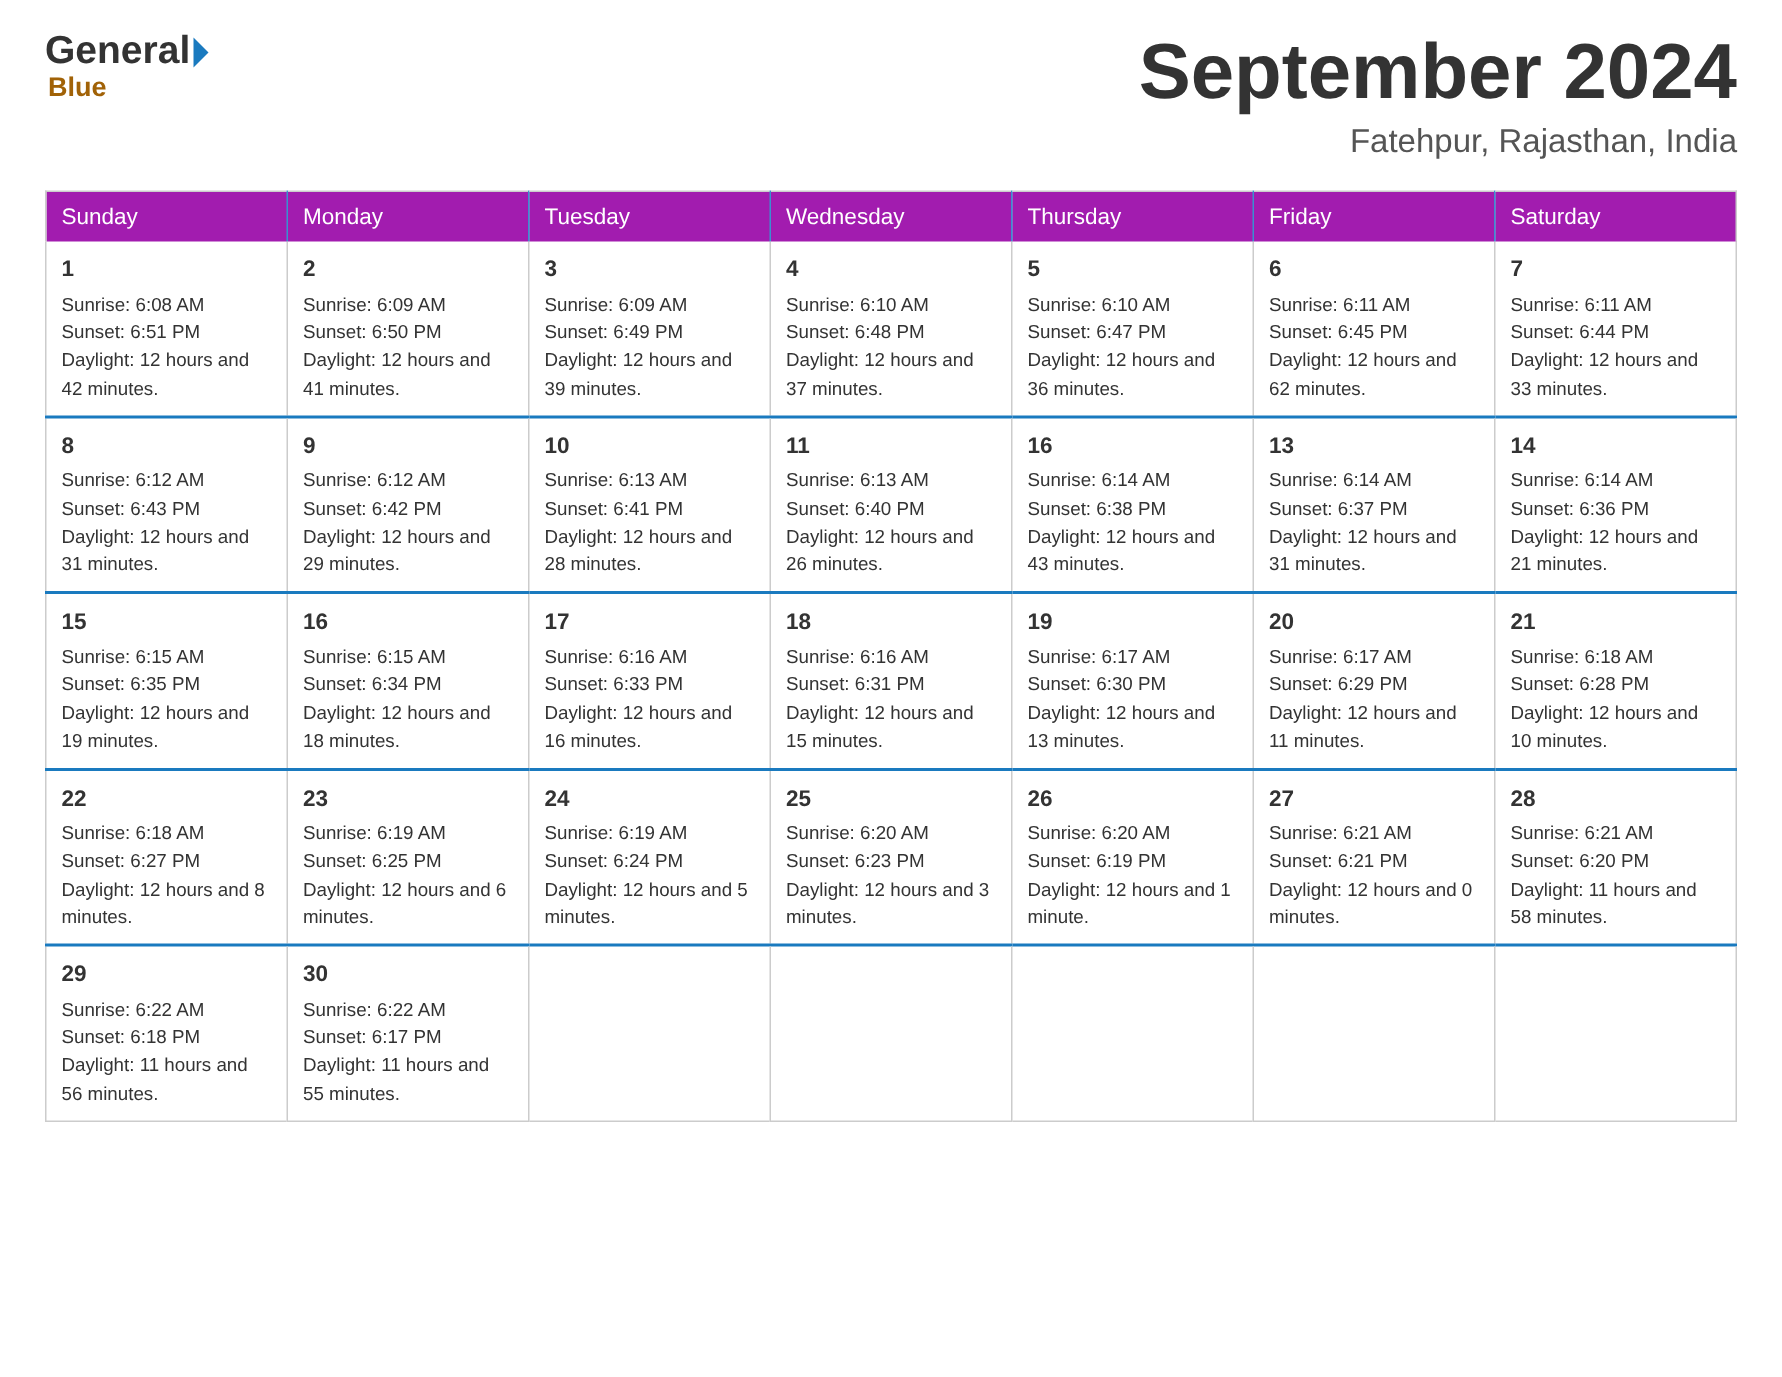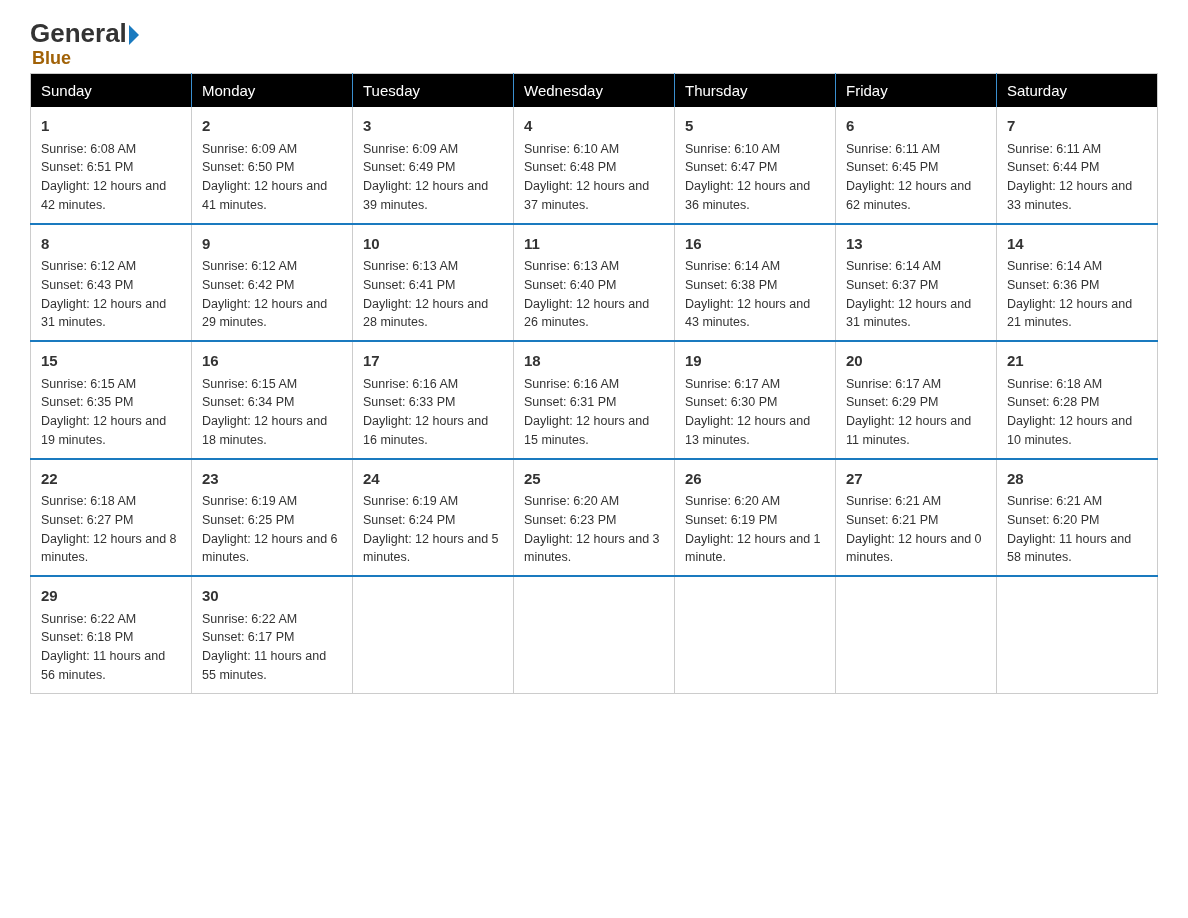--- a/index.html
+++ b/index.html
@@ -6,21 +6,21 @@
     body {
       font-family: Arial, sans-serif;
       background: #fff;
       padding: 20px 30px;
       color: #333;
     }
     .header {
       display: flex;
       justify-content: space-between;
       align-items: flex-start;
-      margin-bottom: 4px;
+      margin-bottom: 20px;
     }
     .logo-area {
       display: flex;
       flex-direction: column;
       align-items: flex-start;
     }
     .logo-text {
       font-size: 26px;
       font-weight: bold;
       color: #333;
@@ -56,21 +56,21 @@
       font-size: 22px;
       color: #555;
       margin-top: 4px;
     }
     .calendar-table {
       width: 100%;
       border-collapse: collapse;
       border: 1px solid #ccc;
     }
     .calendar-table th {
-      background-color: #000000;
+      background-color: #a21caf;
       color: #fff;
       font-size: 15px;
       font-weight: normal;
       padding: 8px 10px;
       text-align: left;
       border-right: 1px solid #3a8fd0;
     }
     .calendar-table th:last-child {
       border-right: none;
     }
@@ -103,20 +103,24 @@
   </style>
 </head>
 <body>
 
 <div class="header">
   <div class="logo-area">
     <div class="logo-text">
       General<span class="logo-arrow"></span>
     </div>
     <div class="logo-line2">Blue</div>
+  </div>
+  <div class="title-area">
+    <div class="month-title">September 2024</div>
+    <div class="location-title">Fatehpur, Rajasthan, India</div>
   </div>
 </div>
 
 <table class="calendar-table">
   <thead>
     <tr>
     <th>Sunday</th>
         <th>Monday</th>
         <th>Tuesday</th>
         <th>Wednesday</th>

